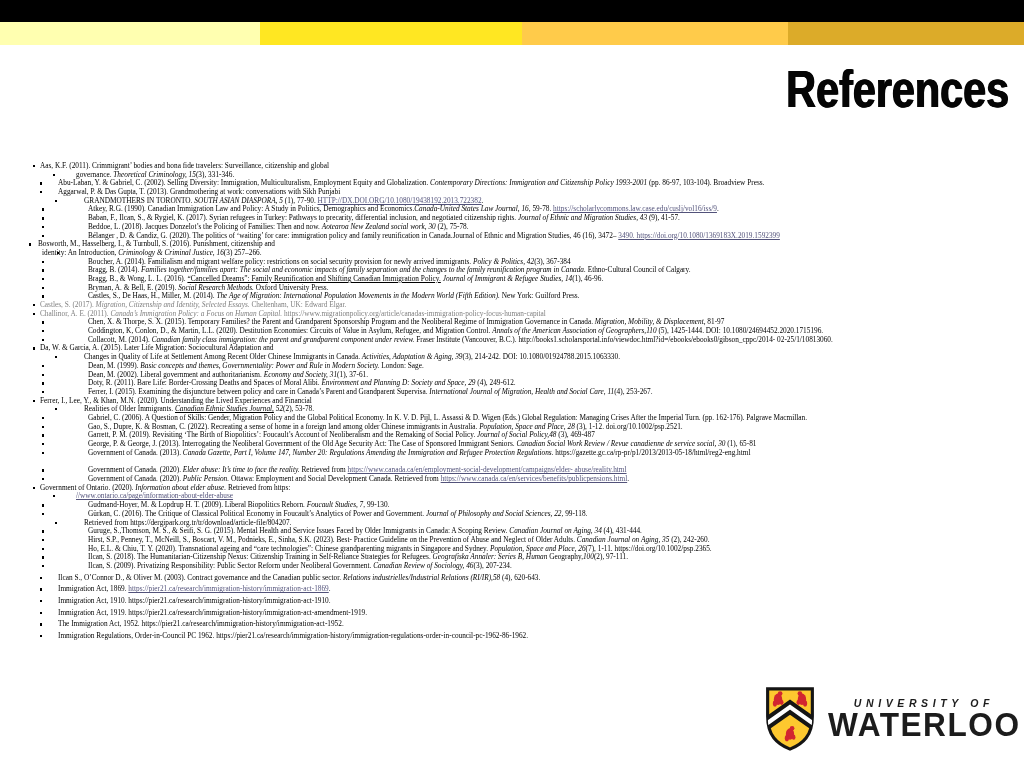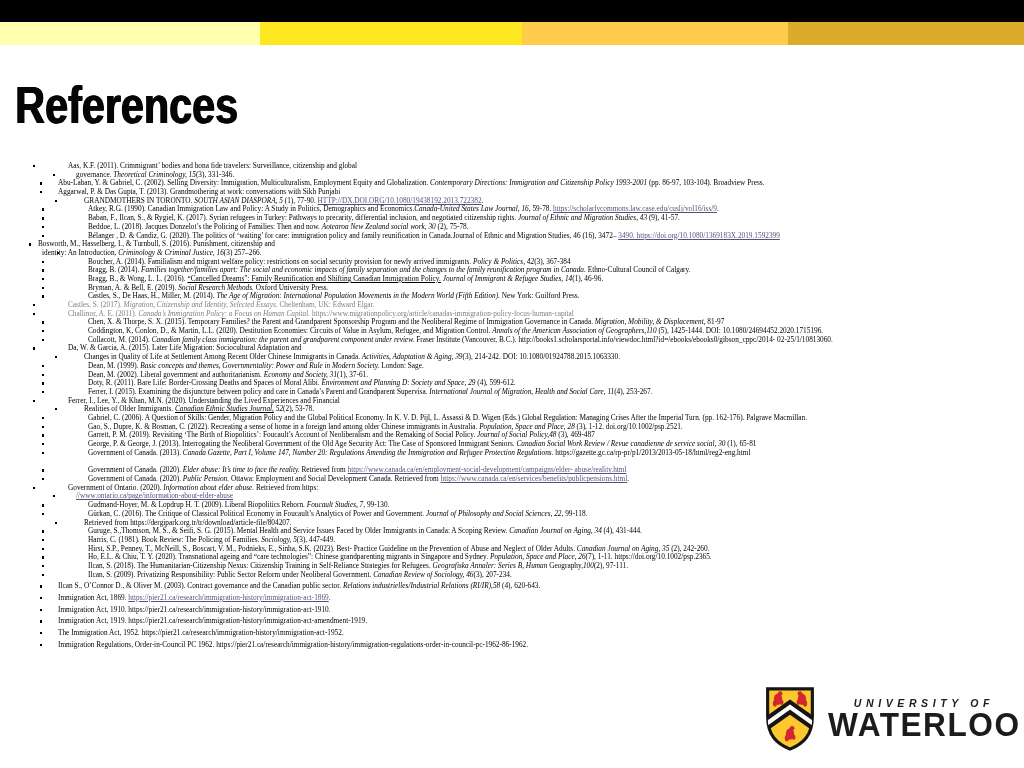--- a/index.html
+++ b/index.html
@@ -1,34 +1,34 @@
 <!DOCTYPE html>
 <html><head>
 <meta charset="utf-8">
 <style>
   html,body{margin:0;padding:0;background:#ffffff;}
   .slide{position:relative;width:1024px;height:768px;background:#ffffff;overflow:hidden;
          font-family:"Liberation Serif","DejaVu Serif",serif;}
   .topbar{position:absolute;left:0;top:0;width:1024px;height:22px;background:#000000;}
   .band{position:absolute;left:0;top:22px;width:1024px;height:23px;}
-  .title{position:absolute;left:0;top:74px;width:1024px;text-align:left;}
+  .title{position:absolute;left:0;top:58px;width:1024px;text-align:right;}
   .title span{display:inline-block;font-family:"Liberation Sans","DejaVu Sans",sans-serif;
       font-weight:700;font-size:47px;color:#050505;letter-spacing:0px;
       transform:scale(0.88,1.12);transform-origin:center top;
       text-shadow:0.7px 0 0 #050505,-0.7px 0 0 #050505;}
   .reflist{position:absolute;left:0;top:162px;width:1024px;}
   .row{position:relative;height:8.7px;line-height:8.8px;font-size:7.3px;color:#000;
        white-space:nowrap;overflow:visible;}
   .bullet{position:absolute;top:3px;width:2.4px;height:2.4px;background:#000;}
   .gray{color:#808080;}
   .it{font-style:italic;}
   .un{text-decoration:underline;}
   .lk{color:#52527a;}
   .b0{padding-left:38px;} .b0 .bullet{left:29px;}
-  .b1{padding-left:68px;} .b1 .bullet{left:33px;}
+  .b1{padding-left:40px;} .b1 .bullet{left:33px;}
   .b2{padding-left:58px;} .b2 .bullet{left:40px;}
   .b3{padding-left:88px;} .b3 .bullet{left:42px;}
   .s1{padding-left:76px;} .s1 .bullet{left:53px;width:2px;height:2px;}
   .s2{padding-left:84px;} .s2 .bullet{left:55px;width:2px;height:2px;}
   .s3{padding-left:42px;} .s3 .bullet{left:57px;width:2px;height:2px;}
   .logo{position:absolute;left:764px;top:684px;width:252px;height:70px;display:flex;align-items:center;}
   .logo-shield{flex:0 0 auto;}
   .logo-text{margin-left:12px;width:192px;text-align:center;
       font-family:"Liberation Sans","DejaVu Sans",sans-serif;color:#1c1c1c;}
   .logo-line1{font-size:10.5px;font-weight:700;letter-spacing:4.6px;margin-left:3px;font-style:italic;}
@@ -66,38 +66,37 @@
       <div class="row b3"><span class="bullet"></span><span>Castles, S., De Haas, H., Miller, M. (2014). </span><span class="it">The Age of Migration: International Population Movements in the Modern World (Fifth Edition).</span><span> New York: Guilford Press.</span></div>
       <div class="row b1 gray"><span class="bullet"></span><span>Castles, S. (2017). </span><span class="it">Migration, Citizenship and Identity, Selected Essays.</span><span> Cheltenham, UK: Edward Elgar.</span></div>
       <div class="row b1 gray"><span class="bullet"></span><span>Challinor, A. E. (2011). </span><span class="it">Canada’s Immigration Policy: a Focus on Human Capital.</span><span> https://www.migrationpolicy.org/article/canadas-immigration-policy-focus-human-capital</span></div>
       <div class="row b3"><span class="bullet"></span><span>Chen, X. &amp; Thorpe, S. X. (2015). Temporary Families? the Parent and Grandparent Sponsorship Program and the Neoliberal Regime of Immigration Governance in Canada. </span><span class="it">Migration, Mobility, &amp; Displacement,</span><span> 81-97</span></div>
       <div class="row b3"><span class="bullet"></span><span>Coddington, K, Conlon, D., &amp; Martin, L.L. (2020). Destitution Economies: Circuits of Value in Asylum, Refugee, and Migration Control. </span><span class="it">Annals of the American Association of Geographers,110</span><span> (5), 1425-1444. DOI: 10.1080/24694452.2020.1715196.</span></div>
       <div class="row b3"><span class="bullet"></span><span>Collacott, M. (2014). </span><span class="it">Canadian family class immigration: the parent and grandparent component under review.</span><span> Fraser Institute (Vancouver, B.C.). http://books1.scholarsportal.info/viewdoc.html?id=/ebooks/ebooks0/gibson_cppc/2014- 02-25/1/10813060.</span></div>
       <div class="row b1"><span class="bullet"></span><span>Da, W. &amp; Garcia, A. (2015). Later Life Migration: Sociocultural Adaptation and</span></div>
       <div class="row s2"><span class="bullet"></span><span>Changes in Quality of Life at Settlement Among Recent Older Chinese Immigrants in Canada. </span><span class="it">Activities, Adaptation &amp; Aging, 39</span><span>(3), 214-242. DOI: 10.1080/01924788.2015.1063330.</span></div>
       <div class="row b3"><span class="bullet"></span><span>Dean, M. (1999). </span><span class="it">Basic concepts and themes, Governmentality: Power and Rule in Modern Society.</span><span> London: Sage.</span></div>
       <div class="row b3"><span class="bullet"></span><span>Dean, M. (2002). Liberal government and authoritarianism. </span><span class="it">Economy and Society, 31</span><span>(1), 37-61.</span></div>
-      <div class="row b3"><span class="bullet"></span><span>Doty, R. (2011). Bare Life: Border-Crossing Deaths and Spaces of Moral Alibi. </span><span class="it">Environment and Planning D: Society and Space, 29</span><span> (4), 599-612.</span></div>
+      <div class="row b3"><span class="bullet"></span><span>Doty, R. (2011). Bare Life: Border-Crossing Deaths and Spaces of Moral Alibi. </span><span class="it">Environment and Planning D: Society and Space, 29</span><span> (4), 249-612.</span></div>
       <div class="row b3"><span class="bullet"></span><span>Ferrer, I. (2015). Examining the disjuncture between policy and care in Canada’s Parent and Grandparent Supervisa. </span><span class="it">International Journal of Migration, Health and Social Care, 11</span><span>(4), 253-267.</span></div>
       <div class="row b1"><span class="bullet"></span><span>Ferrer, I., Lee, Y., &amp; Khan, M.N. (2020). Understanding the Lived Experiences and Financial</span></div>
       <div class="row s2"><span class="bullet"></span><span>Realities of Older Immigrants. </span><span class="it un">Canadian Ethnic Studies Journal,</span><span> </span><span class="it">52</span><span>(2), 53-78.</span></div>
       <div class="row b3"><span class="bullet"></span><span>Gabriel, C. (2006). A Question of Skills: Gender, Migration Policy and the Global Political Economy. In K. V. D. Pijl, L. Assassi &amp; D. Wigen (Eds.) Global Regulation: Managing Crises After the Imperial Turn. (pp. 162-176). Palgrave Macmillan.</span></div>
       <div class="row b3"><span class="bullet"></span><span>Gao, S., Dupre, K. &amp; Bosman, C. (2022). Recreating a sense of home in a foreign land among older Chinese immigrants in Australia. </span><span class="it">Population, Space and Place, 28</span><span> (3), 1-12. doi.org/10.1002/psp.2521.</span></div>
       <div class="row b3"><span class="bullet"></span><span>Garrett, P. M. (2019). Revisiting ‘The Birth of Biopolitics’: Foucault’s Account of Neoliberalism and the Remaking of Social Policy. </span><span class="it">Journal of Social Policy,48</span><span> (3), 469-487</span></div>
       <div class="row b3"><span class="bullet"></span><span>George, P. &amp; George, J. (2013). Interrogating the Neoliberal Government of the Old Age Security Act: The Case of Sponsored Immigrant Seniors. </span><span class="it">Canadian Social Work Review / Revue canadienne de service social, 30</span><span> (1), 65-81</span></div>
       <div class="row b3"><span class="bullet"></span><span>Government of Canada. (2013). </span><span class="it">Canada Gazette, Part I, Volume 147, Number 20: Regulations Amending the Immigration and Refugee Protection Regulations.</span><span> https://gazette.gc.ca/rp-pr/p1/2013/2013-05-18/html/reg2-eng.html</span></div>
       <div class="row b3" style="margin-top: 9px;"><span class="bullet"></span><span>Government of Canada. (2020). </span><span class="it">Elder abuse: It’s time to face the reality.</span><span> Retrieved from </span><span class="lk un">https://www.canada.ca/en/employment-social-development/campaigns/elder- abuse/reality.html</span></div>
       <div class="row b3"><span class="bullet"></span><span>Government of Canada. (2020). </span><span class="it">Public Pension.</span><span> Ottawa: Employment and Social Development Canada. Retrieved from </span><span class="lk un">https://www.canada.ca/en/services/benefits/publicpensions.html</span><span>.</span></div>
       <div class="row b1"><span class="bullet"></span><span>Government of Ontario. (2020). </span><span class="it">Information about elder abuse.</span><span> Retrieved from https:</span></div>
       <div class="row s1"><span class="bullet"></span><span class="lk un">//www.ontario.ca/page/information-about-elder-abuse</span></div>
       <div class="row b3"><span class="bullet"></span><span>Gudmand-Hoyer, M. &amp; Lopdrup H. T. (2009). Liberal Biopolitics Reborn. </span><span class="it">Foucault Studies, 7</span><span>, 99-130.</span></div>
       <div class="row b3"><span class="bullet"></span><span>Gürkan, C. (2016). The Critique of Classical Political Economy in Foucault’s Analytics of Power and Government. </span><span class="it">Journal of Philosophy and Social Sciences, 22</span><span>, 99-118.</span></div>
       <div class="row s2"><span class="bullet"></span><span>Retrieved from https://dergipark.org.tr/tr/download/article-file/804207.</span></div>
       <div class="row b3"><span class="bullet"></span><span>Guruge, S.,Thomson, M. S., &amp; Seifi, S. G. (2015). Mental Health and Service Issues Faced by Older Immigrants in Canada: A Scoping Review. </span><span class="it">Canadian Journal on Aging, 34</span><span> (4), 431-444.</span></div>
-      <div class="row b3"><span class="bullet"></span><span>Harris, C. (1981). Book Review: The Policing of Families. </span><span class="it">Sociology, 5</span><span>(3), 447-449.</span></div>
       <div class="row b3"><span class="bullet"></span><span>Hirst, S.P., Penney, T., McNeill, S., Boscart, V. M., Podnieks, E., Sinha, S.K. (2023). Best- Practice Guideline on the Prevention of Abuse and Neglect of Older Adults. </span><span class="it">Canadian Journal on Aging, 35</span><span> (2), 242-260.</span></div>
       <div class="row b3"><span class="bullet"></span><span>Ho, E.L. &amp; Chiu, T. Y. (2020). Transnational ageing and “care technologies”: Chinese grandparenting migrants in Singapore and Sydney. </span><span class="it">Population, Space and Place, 26</span><span>(7), 1-11. https://doi.org/10.1002/psp.2365.</span></div>
       <div class="row b3"><span class="bullet"></span><span>Ilcan, S. (2018). The Humanitarian-Citizenship Nexus: Citizenship Training in Self-Reliance Strategies for Refugees. </span><span class="it">Geografiska Annaler: Series B, Human</span><span> Geography,</span><span class="it">100</span><span>(2), 97-111.</span></div>
       <div class="row b3"><span class="bullet"></span><span>Ilcan, S. (2009).  Privatizing Responsibility: Public Sector Reform under Neoliberal Government. </span><span class="it">Canadian Review of Sociology, 46</span><span>(3), 207-234.</span></div>
       <div class="row b2" style="margin-top: 3px;"><span class="bullet"></span><span>Ilcan S., O’Connor D., &amp; Oliver M. (2003). Contract governance and the Canadian public sector. </span><span class="it">Relations industrielles/Industrial Relations (RI/IR),58</span><span> (4), 620-643.</span></div>
       <div class="row b2" style="margin-top: 3px;"><span class="bullet"></span><span>Immigration Act, 1869. </span><span class="lk un">https://pier21.ca/research/immigration-history/immigration-act-1869</span><span>.</span></div>
       <div class="row b2" style="margin-top: 3px;"><span class="bullet"></span><span>Immigration Act, 1910. https://pier21.ca/research/immigration-history/immigration-act-1910.</span></div>
       <div class="row b2" style="margin-top: 3px;"><span class="bullet"></span><span>Immigration Act, 1919. https://pier21.ca/research/immigration-history/immigration-act-amendment-1919.</span></div>
       <div class="row b2" style="margin-top: 3px;"><span class="bullet"></span><span>The Immigration Act, 1952. https://pier21.ca/research/immigration-history/immigration-act-1952.</span></div>
       <div class="row b2" style="margin-top: 3px;"><span class="bullet"></span><span>Immigration Regulations, Order-in-Council PC 1962. https://pier21.ca/research/immigration-history/immigration-regulations-order-in-council-pc-1962-86-1962.</span></div>

